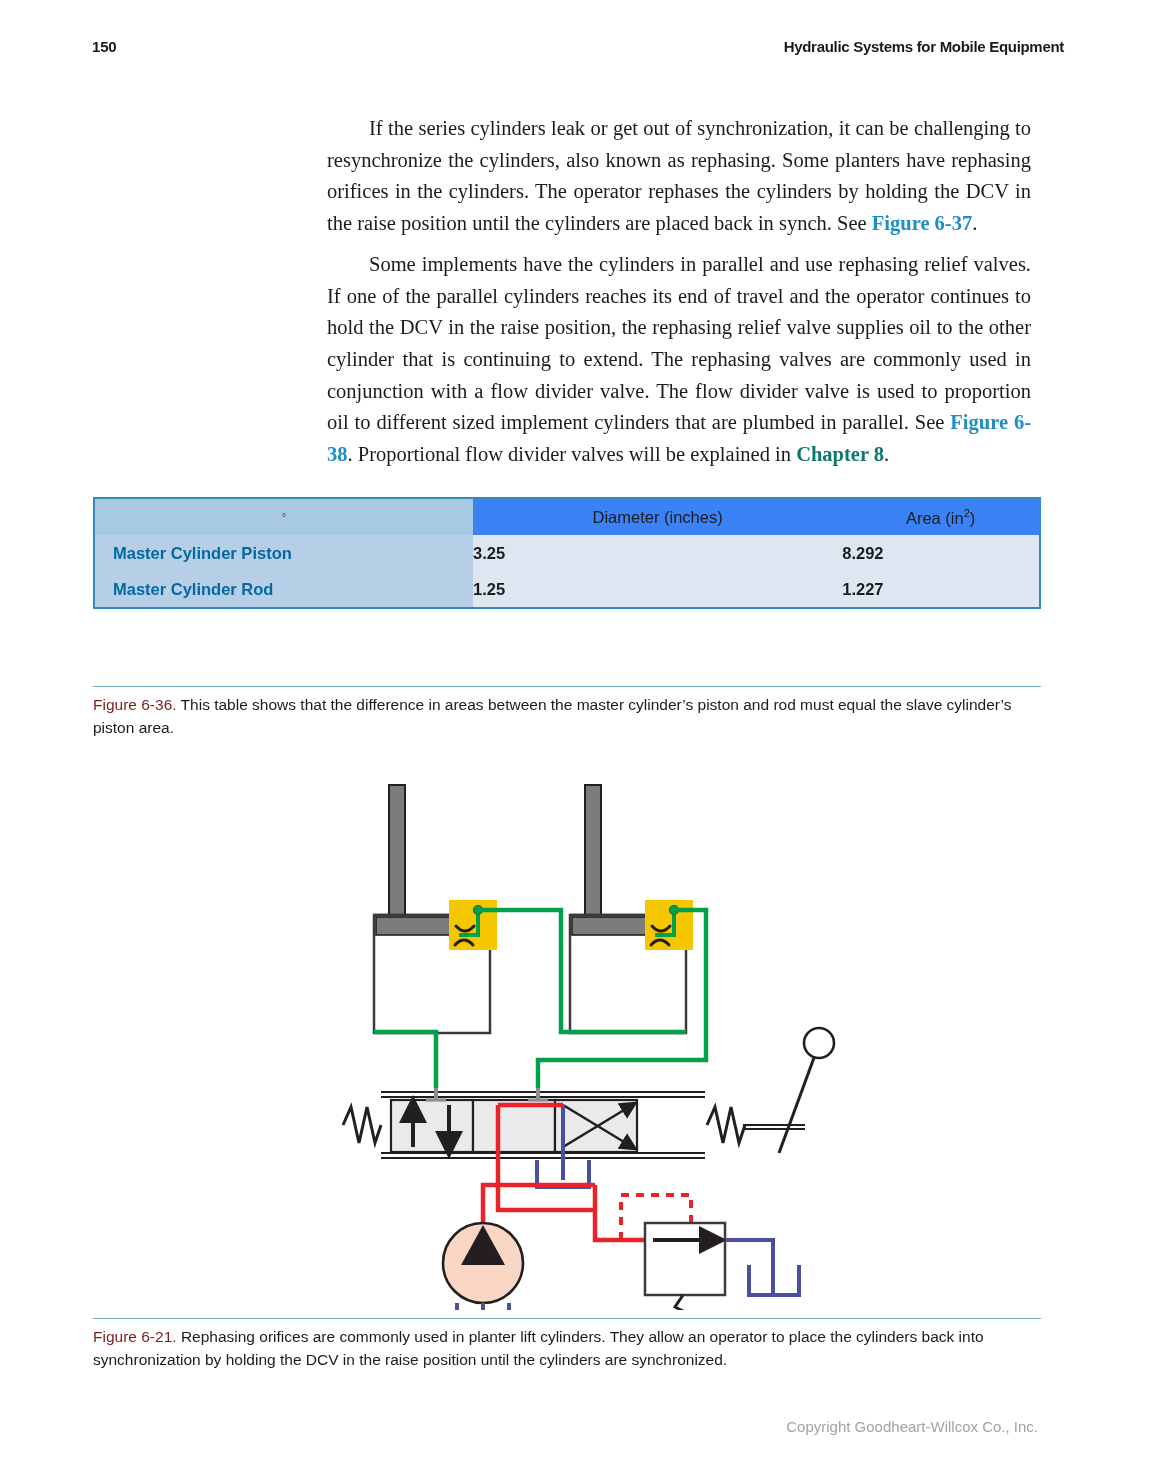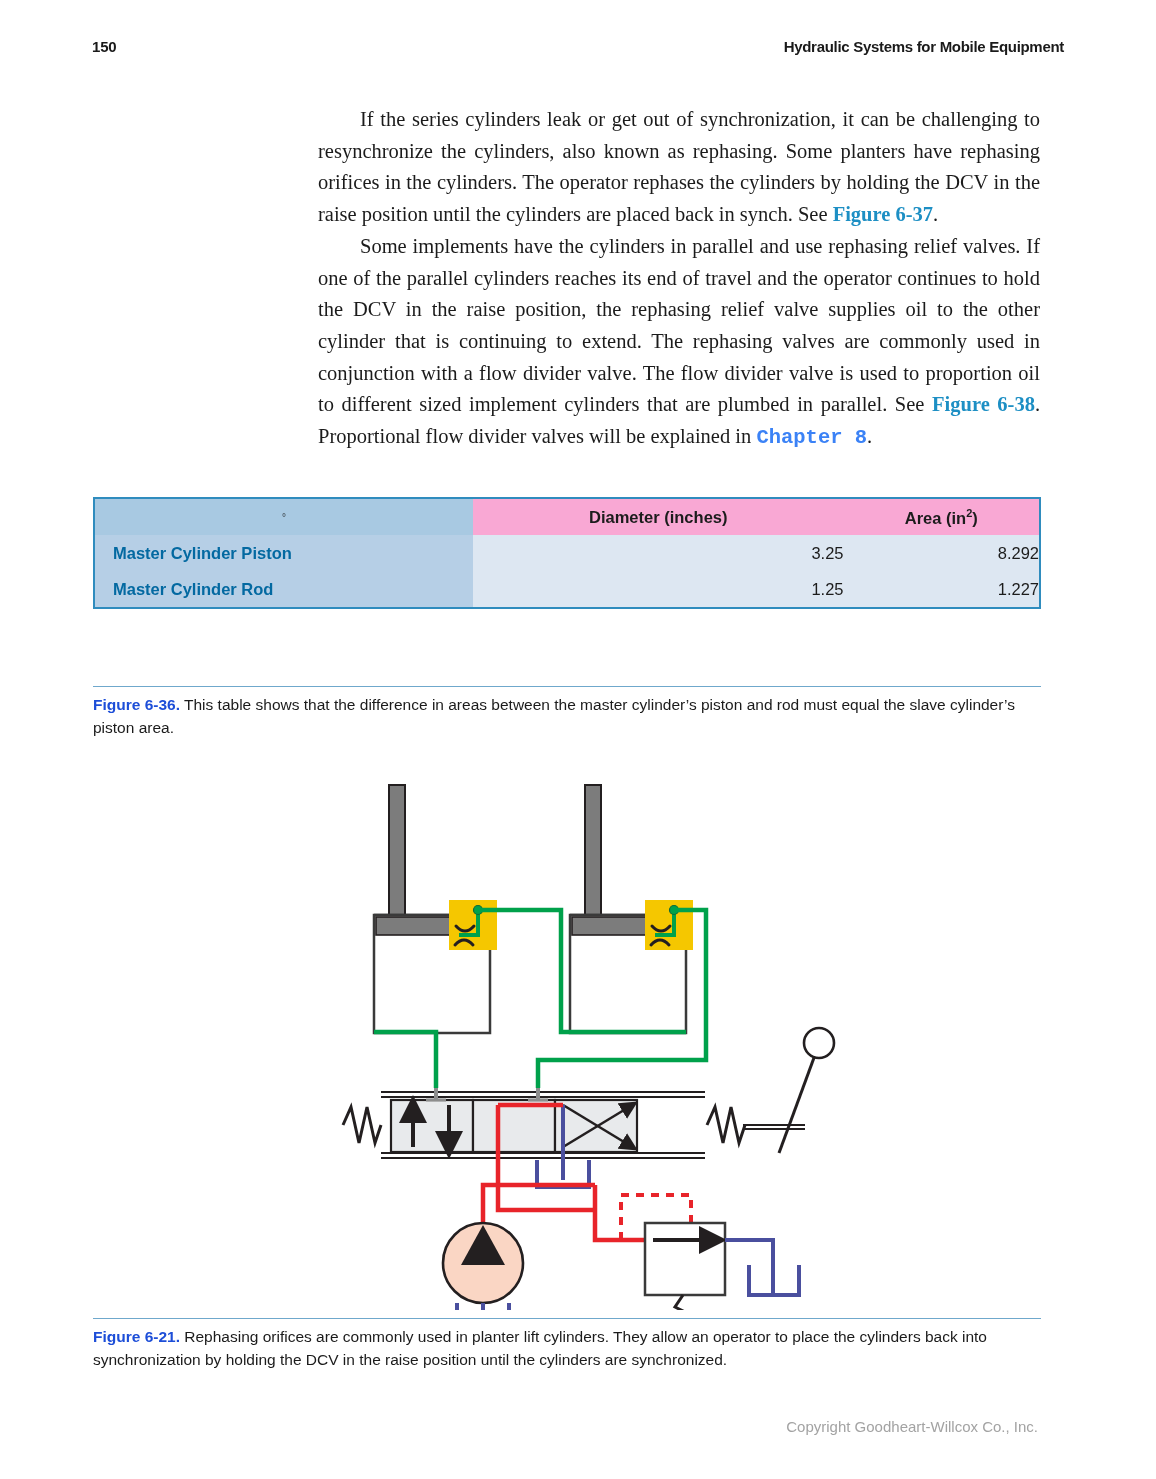--- a/index.html
+++ b/index.html
@@ -53,36 +53,36 @@
   }
 
   
   .bodycol {
     position: absolute;
     left: 318px;
     top: 104px;
     width: 722px;
   }
   .para {
-    margin: 0;
+    margin: 9px;
     font-family: "Liberation Serif", serif;
     font-size: 20.5px;
     line-height: 31.7px;
     color: #1b1b1b;
     text-align: justify;
     text-indent: 42px;
     hyphens: auto;
     -webkit-hyphens: auto;
   }
   .para + .para { margin-top: 0; }
   .figref {
     color: #1d8fc4;
     font-weight: bold;
   }
-  .chapref { font-weight: bold; color: #3b82f6; font-family: Liberation Mono, monospace; }
+  .chapref { font-weight: bold; color: #0f766e; }
 
   
   .tbl-wrap {
     position: absolute;
     left: 93px;
     top: 497px;
     width: 948px;
     border: 2px solid #2f8cbe;
     box-sizing: border-box;
     background: #ffffff;
@@ -104,23 +104,23 @@
   }
   
   .hdr-blank {
     background: #a8c9e2;
     width: 360px;
     text-align: center;
     color: #55636d;
     font-size: 10px;
   }
   .hdr-cell {
-    background: #f9a8d4;
+    background: #3b82f6;
     color: #1c1c1c;
-    font-weight: bold;
+    font-weight: normal;
     text-align: center;
     font-size: 17px;
     border-left: 3px solid #ffffff;
   }
   .hdr-row th { height: 40px; }
 
   
   .lbl {
     background: #b6cfe6;
     color: #0369a1;
@@ -128,23 +128,23 @@
     text-align: left;
     padding-left: 18px !important;
     font-size: 16.5px;
     border-top: 3px solid #ffffff;
     width: 360px;
   }
   
   .val {
     background: #dde7f2;
     color: #1c1c1c;
-    text-align: right;
+    text-align: left;
     font-size: 16.5px;
-    font-weight: normal;
+    font-weight: bold;
     border-top: 3px solid #ffffff;
     border-left: 3px solid #ffffff;
   }
   .degmark {
     font-size: 10px;
     color: #55636d;
     line-height: 1;
     position: relative;
     top: -2px;
   }
@@ -152,22 +152,22 @@
 
   
   .caption {
     position: absolute;
     font-family: "Liberation Sans", sans-serif;
     font-size: 15.5px;
     line-height: 23px;
     color: #1b1b1b;
   }
   .caption .cap-lead {
-    color: #1d4ed8;
-    font-weight: bold;
+    color: #7f1d1d;
+    font-weight: normal;
   }
   #cap36 { left: 93px; top: 693px; width: 948px; }
   #cap37 { left: 93px; top: 1325px; width: 948px; }
   .cap-rule {
     position: absolute;
     left: 93px;
     width: 948px;
     height: 1px;
     background: #6fa8cc;
   }

